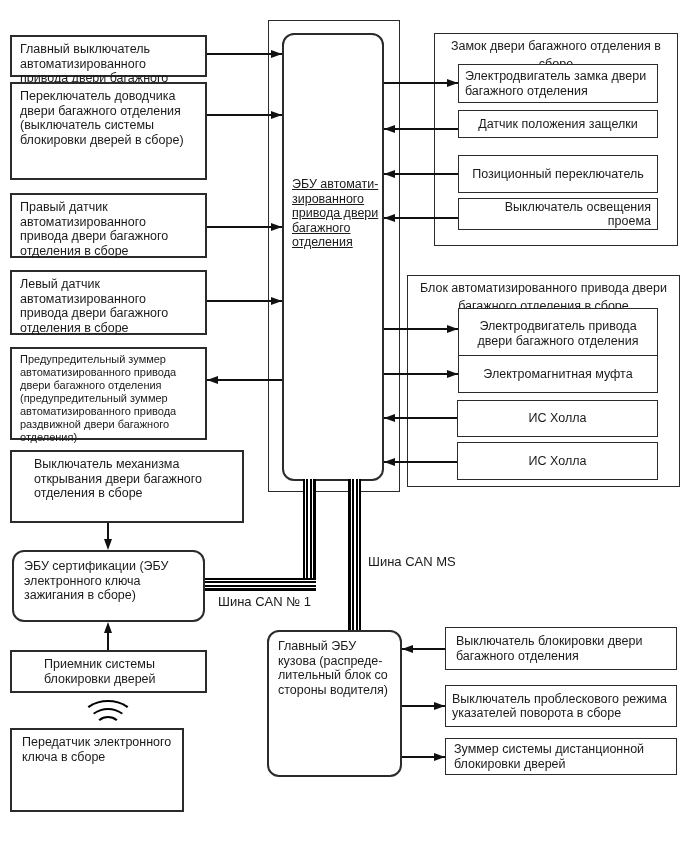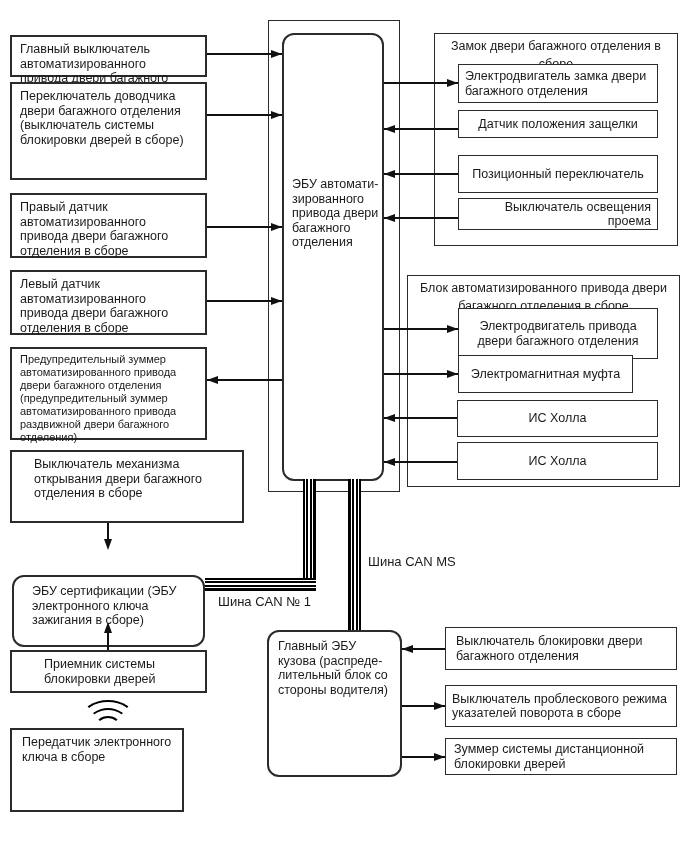--- a/index.html
+++ b/index.html
@@ -35,51 +35,51 @@
 <div class="abs box" style="left:10px;top:82px;width:197px;height:98px;">Переключатель доводчика двери багажного отделения (выключатель системы блокировки дверей в сборе)</div>
 
 <div class="abs box" style="left:10px;top:193px;width:197px;height:65px;">Правый датчик автоматизированного привода двери багажного отделения в сборе</div>
 
 <div class="abs box" style="left:10px;top:270px;width:197px;height:65px;">Левый датчик автоматизированного привода двери багажного отделения в сборе</div>
 
 <div class="abs box" style="left:10px;top:347px;width:197px;height:93px;font-size:11px;line-height:13px;padding:4px 8px;">Предупредительный зуммер автоматизированного привода двери багажного отделения (предупредительный зуммер автоматизированного привода раздвижной двери багажного отделения)</div>
 
 <div class="abs box" style="left:10px;top:450px;width:234px;height:73px;padding-left:22px;">Выключатель механизма открывания двери багажного отделения в сборе</div>
 
-<div class="abs round" style="left:12px;top:550px;width:193px;height:72px;padding:7px 18px;margin-top:25px;">ЭБУ сертификации (ЭБУ электронного ключа зажигания в сборе)</div>
+<div class="abs round" style="left:12px;top:550px;width:193px;height:72px;padding:7px 10px;">ЭБУ сертификации (ЭБУ электронного ключа зажигания в сборе)</div>
 
 <div class="abs box" style="left:10px;top:650px;width:197px;height:43px;padding-left:32px;display:flex;align-items:center;">Приемник системы блокировки дверей</div>
 
 <div class="abs box" style="left:10px;top:728px;width:174px;height:84px;padding-left:10px;">Передатчик электронного ключа в сборе</div>
 
 <div class="abs arc" style="left:95px;top:716px;width:26px;height:22px;"></div>
 <div class="abs arc" style="left:88px;top:708px;width:40px;height:30px;"></div>
 <div class="abs arc" style="left:81px;top:700px;width:54px;height:38px;"></div>
 
 <div class="abs groupbox" style="left:268px;top:20px;width:132px;height:472px;"></div>
 
 <div class="abs round" style="left:282px;top:33px;width:102px;height:448px;">
-  <div class="abs" style="left:8px;top:142px;width:90px;">ЭБУ автомати-зированного привода двери багажного отделения</div>
+  <div class="abs" style="left:8px;top:142px;width:90px;text-decoration:underline;">ЭБУ автомати-зированного привода двери багажного отделения</div>
 </div>
 
 <div class="abs round" style="left:267px;top:630px;width:135px;height:147px;padding:7px 9px;">Главный ЭБУ кузова (распреде-лительный блок со стороны водителя)</div>
 
 <div class="abs groupbox" style="left:434px;top:33px;width:244px;height:213px;"></div>
 <div class="abs gtitle" style="left:440px;top:37px;width:232px;">Замок двери багажного отделения в сборе</div>
 
 <div class="abs inner" style="left:458px;top:64px;width:200px;height:39px;">Электродвигатель замка двери багажного отделения</div>
 <div class="abs inner" style="left:458px;top:110px;width:200px;height:28px;">Датчик положения защелки</div>
 <div class="abs inner" style="left:458px;top:155px;width:200px;height:38px;">Позиционный переключатель</div>
 <div class="abs inner" style="left:458px;top:198px;width:200px;height:32px;text-align:right;">Выключатель освещения проема</div>
 
 <div class="abs groupbox" style="left:407px;top:275px;width:273px;height:212px;"></div>
 <div class="abs gtitle" style="left:412px;top:279px;width:263px;text-align:center;">Блок автоматизированного привода двери багажного отделения в сборе</div>
 
 <div class="abs inner" style="left:458px;top:308px;width:200px;height:51px;text-align:center;">Электродвигатель привода двери багажного отделения</div>
-<div class="abs inner" style="left:458px;top:355px;width:175px;height:38px;">Электромагнитная муфта</div>
+<div class="abs inner" style="left:458px;top:355px;width:200px;height:38px;">Электромагнитная муфта</div>
 <div class="abs inner" style="left:457px;top:400px;width:201px;height:37px;">ИС Холла</div>
 <div class="abs inner" style="left:457px;top:442px;width:201px;height:38px;">ИС Холла</div>
 
 <div class="abs inner" style="left:445px;top:627px;width:232px;height:43px;justify-content:flex-start;padding-left:10px;">Выключатель блокировки двери багажного отделения</div>
 <div class="abs inner" style="left:445px;top:685px;width:232px;height:42px;">Выключатель проблескового режима указателей поворота в сборе</div>
 <div class="abs inner" style="left:445px;top:738px;width:232px;height:37px;justify-content:flex-start;padding-left:8px;">Зуммер системы дистанционной блокировки дверей</div>
 
 <div class="abs hline" style="left:207px;top:53px;width:75px;"></div>
 <div class="abs arr arr-r" style="left:271px;top:49.5px;"></div>
 

